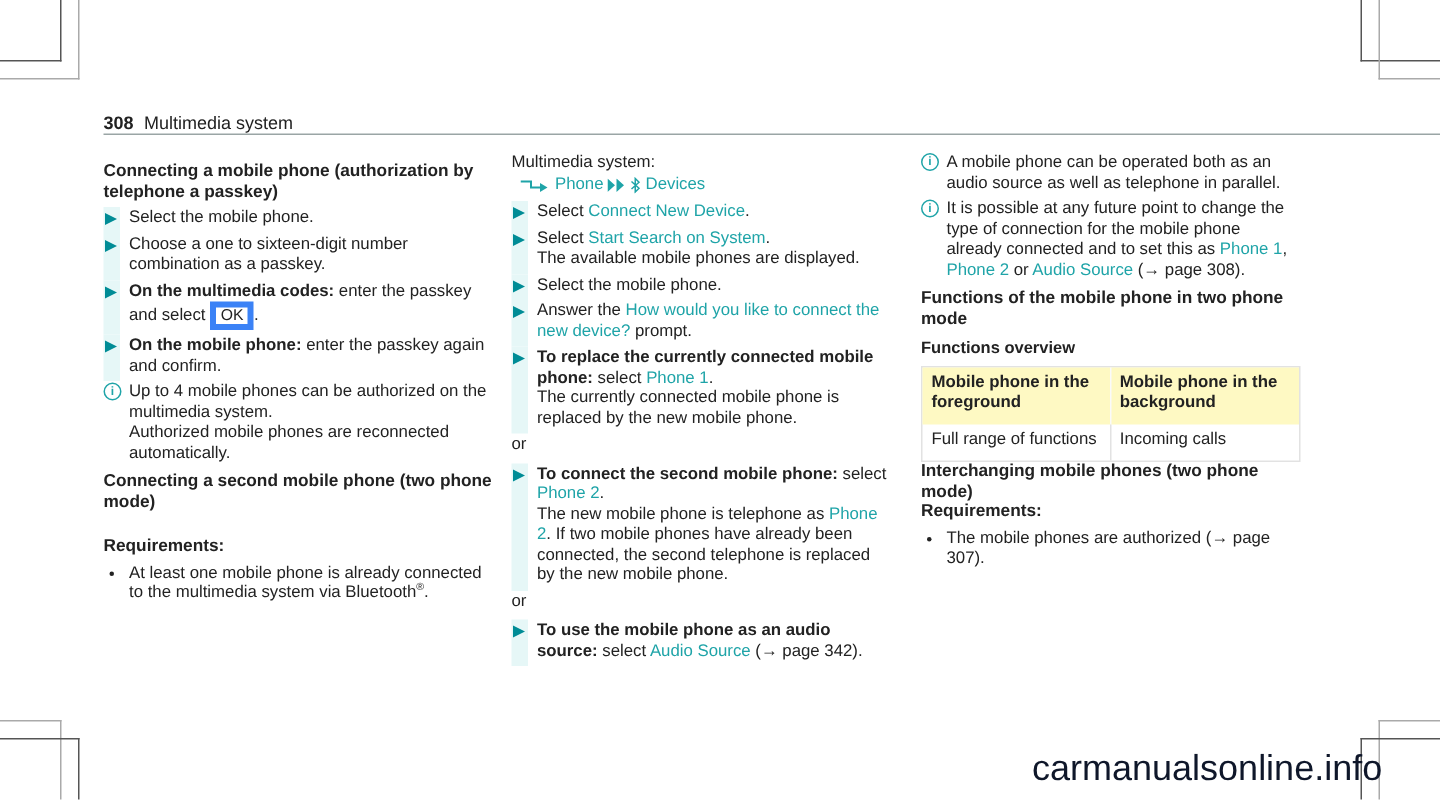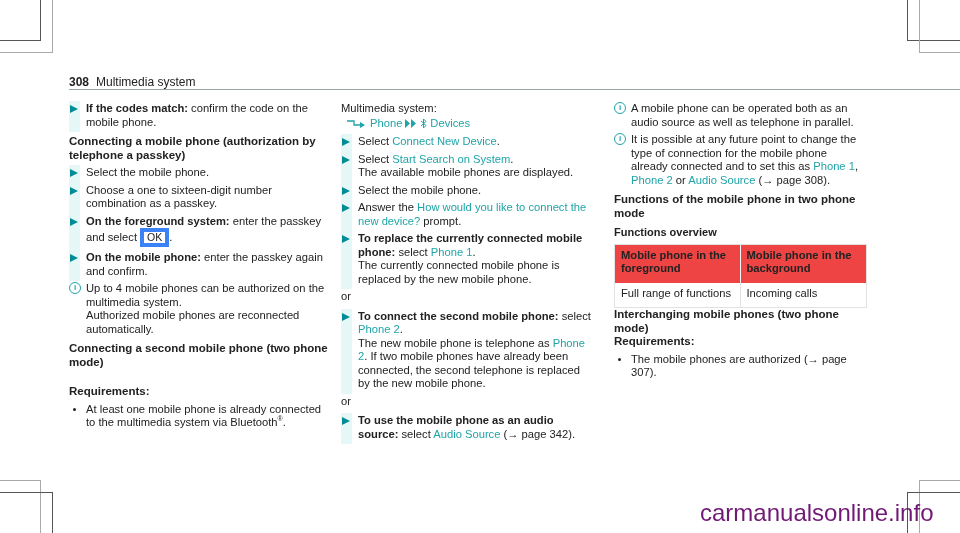--- a/index.html
+++ b/index.html
@@ -39,66 +39,61 @@
     position: absolute; left: 0; top: 0; width: 10px; height: 10px; border: 1px solid #1fa4a8;
     border-radius: 50%; color: #1fa4a8; font-size: 8px; line-height: 10px; text-align: center; font-weight: bold;
   }
   .bullet { position: relative; padding-left: 17px; margin-bottom: 4px; }
   .bullet .dot { position: absolute; left: 4px; top: 5px; width: 3px; height: 3px; background: #222; border-radius: 50%; }
   .or { margin: 4px 0 6px 0; }
   .okbox { display: inline-block; border: 4px solid #3b82f6; padding: 0 3px; line-height: 11px; font-size: 10.5px; }
 
   .table { border: 1px solid #e2e2e2; margin-top: 4px; width: 251px; }
   .table .row { display: flex; }
-  .table .row.head { background: #ef4444; font-weight: bold; }
+  .table .row.head { background: #fef9c3; font-weight: bold; }
   .table .cell { width: 50%; padding: 4px 6px 7px 6px; box-sizing: border-box; }
   .table .row.body .cell:first-child { border-right: 1px solid #e2e2e2; }
   .table .row.head .cell:first-child { border-right: 1px solid #fafafa; }
 
   .path { color: #1fa4a8; padding-left: 6px; margin: 1px 0 5px 0; display: flex; align-items: center; gap: 3px; }
-  .watermark { position: absolute; left: 688px; top: 500px; color: #701a75; font-size: 24px; line-height: 26px; font-family: "Liberation Sans", sans-serif; margin-left: 12px; }
+  .watermark { position: absolute; left: 688px; top: 500px; color: #0f172a; font-size: 24px; line-height: 26px; font-family: "Liberation Sans", sans-serif; }
   sup { font-size: 7px; line-height: 0; }
 </style>
 </head>
 <body>
 
 <div class="crop" style="left:0;top:0;width:40px;height:40px;border-right-width:1px;border-bottom-width:1px;"></div>
 <div class="crop light" style="left:0;top:0;width:52px;height:52px;border-right-width:1px;border-bottom-width:1px;"></div>
 <div class="crop" style="left:907px;top:0;width:53px;height:40px;border-left-width:1px;border-bottom-width:1px;"></div>
 <div class="crop light" style="left:919px;top:0;width:41px;height:52px;border-left-width:1px;border-bottom-width:1px;"></div>
 <div class="crop light" style="left:0;top:480px;width:40px;height:53px;border-right-width:1px;border-top-width:1px;"></div>
 <div class="crop" style="left:0;top:492px;width:52px;height:41px;border-right-width:1px;border-top-width:1px;"></div>
 <div class="crop light" style="left:919px;top:480px;width:41px;height:53px;border-left-width:1px;border-top-width:1px;"></div>
 <div class="crop" style="left:907px;top:492px;width:53px;height:41px;border-left-width:1px;border-top-width:1px;"></div>
 
 <div class="header">
   <span class="pnum">308</span><span>Multimedia system</span>
 </div>
 
 <div class="col col1">
-  <div class="step">
-    <span class="bar"></span>
-      <span class="arrow"></span>
-    <p><span class="bold">If the codes match:</span><span> confirm the code on the mobile phone.</span></p>
-  </div>
   <div class="h">Connecting a mobile phone (authorization by telephone a passkey)</div>
   <div class="step">
     <span class="bar"></span>
       <span class="arrow"></span>
     <p>Select the mobile phone.</p>
   </div>
   <div class="step">
     <span class="bar"></span>
       <span class="arrow"></span>
     <p>Choose a one to sixteen-digit number combination as a passkey.</p>
   </div>
   <div class="step">
     <span class="bar"></span>
       <span class="arrow"></span>
-    <p><span class="bold">On the foreground system:</span><span> enter the passkey and select </span><span class="okbox">OK</span><span>.</span></p>
+    <p><span class="bold">On the multimedia codes:</span><span> enter the passkey and select </span><span class="okbox">OK</span><span>.</span></p>
   </div>
   <div class="step">
     <span class="bar"></span>
       <span class="arrow"></span>
     <p><span class="bold">On the mobile phone:</span><span> enter the passkey again and confirm.</span></p>
   </div>
   <div class="note">
     <span class="i">i</span>
     <div>Up to 4 mobile phones can be authorized on the multimedia system.</div>
     <div>Authorized mobile phones are reconnected automatically.</div>

